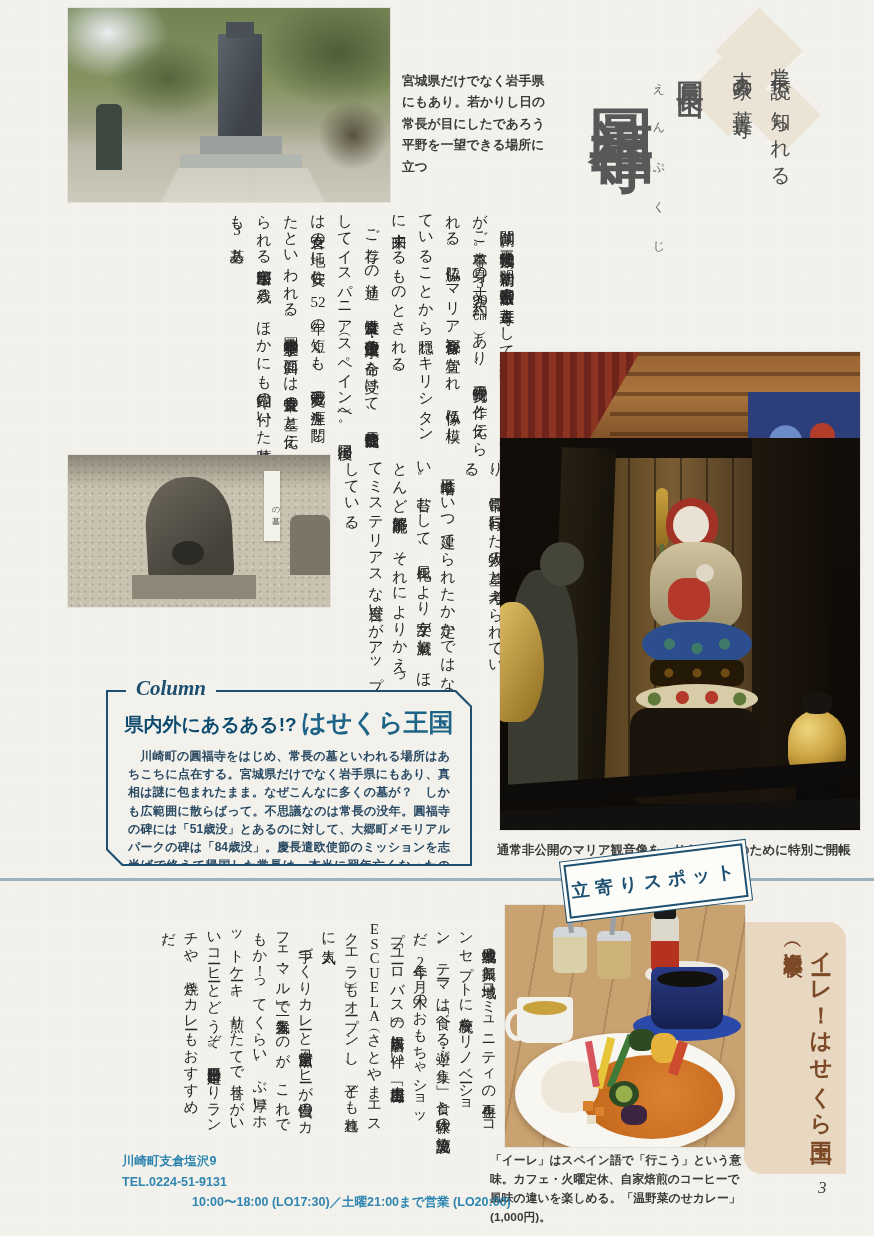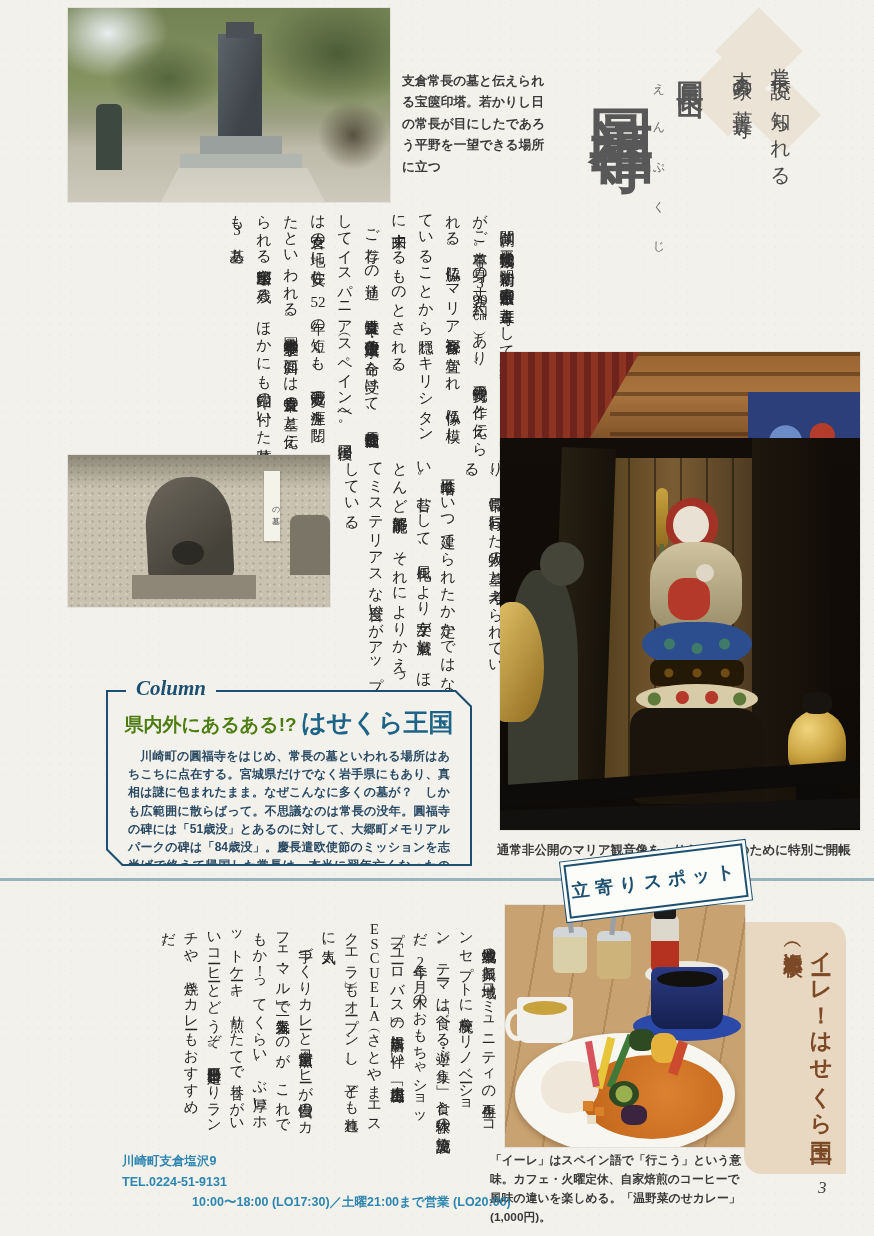--- a/index.html
+++ b/index.html
@@ -34,21 +34,21 @@
   
   .photo{overflow:hidden;box-shadow:0 0 0 1px rgba(0,0,0,.06);}
   .photo *{position:absolute;}
 
   
   .colbox-outer{background:#1d5070;clip-path:polygon(0 0,calc(100% - 16px) 0,100% 16px,100% 100%,16px 100%,0 calc(100% - 16px));}
   .colbox-inner{position:absolute;inset:2px;background:#f2f1ec;
         clip-path:polygon(0 0,calc(100% - 15px) 0,100% 15px,100% 100%,15px 100%,0 calc(100% - 15px));}
   .col-label{font-family:"Liberation Serif","DejaVu Serif",serif;font-style:italic;font-weight:bold;
         font-size:21px;color:#1d5070;background:#f2f1ec;padding:0 10px;}
-  .col-title-s{font-size:19px;font-weight:bold;color:#4d7c0f;}
+  .col-title-s{font-size:19px;font-weight:bold;color:#0c4a6e;}
   .col-title-l{font-size:25px;font-weight:bold;color:#1e6486;}
   .col-body{font-size:12px;line-height:1.52;color:#2b4a63;font-weight:bold;text-align:justify;}
 
   
   .badge{background:#fcfcf9;border:2px solid #1d5070;box-shadow:0 0 0 3px #fcfcf9,0 0 0 4px #1d5070;
         transform:rotate(-7deg);color:#1d5070;font-weight:bold;font-size:18px;letter-spacing:6px;
         text-align:center;}
   .spotname{background:#e8d8c2;border-radius:0 18px 0 18px;}
   .spot-l1{font-size:22px;letter-spacing:2px;color:#7d4a28;font-weight:600;}
   .spot-l2{font-size:19px;letter-spacing:1px;color:#7d4a28;font-weight:600;}
@@ -76,21 +76,21 @@
     <div style="left:190px;top:-10px;width:160px;height:110px;background:radial-gradient(closest-side,#4c5c36,rgba(76,92,54,0));"></div>
     <div style="left:40px;top:30px;width:120px;height:80px;background:radial-gradient(closest-side,#55663d,rgba(85,102,61,0));"></div>
     <div style="left:150px;top:26px;width:44px;height:104px;background:linear-gradient(110deg,#5d646b,#3e444a 70%);"></div>
     <div style="left:158px;top:14px;width:28px;height:16px;background:#4a5056;"></div>
     <div style="left:132px;top:128px;width:82px;height:20px;background:#9aa09e;"></div>
     <div style="left:112px;top:146px;width:122px;height:16px;background:#b2b6b0;"></div>
     <div style="left:90px;top:160px;width:170px;height:40px;background:linear-gradient(180deg,#cfccc0,#dad7ca);clip-path:polygon(12% 0,88% 0,100% 100%,0 100%);"></div>
     <div style="left:28px;top:96px;width:26px;height:66px;background:#3d4840;border-radius:6px 6px 0 0;"></div>
     <div style="left:250px;top:92px;width:70px;height:70px;background:radial-gradient(closest-side,#57523f,rgba(87,82,63,0));"></div>
   </div>
-  <div class="abs cap" style="left:402px;top:70px;width:146px;">支倉常長の墓と伝えられる宝篋印塔。若かりし日の常長が目にしたであろう平野を一望できる場所に立つ</div>
+  <div class="abs cap" style="left:402px;top:70px;width:146px;">宮城県だけでなく岩手県にもあり。若かりし日の常長が目にしたであろう平野を一望できる場所に立つ</div>
 
   <div class="abs vt serif body1" style="left:28px;top:204px;width:492px;height:248px;">
     <p>　開創は平安時代後期。明治初期、真言宗智山派の直末寺として現在地に中興開山した。塑像の延命地蔵菩薩がご本尊。身の丈<span class="tcy">3</span>尺（約<span class="tcy">90</span>㎝）あり、平安時代の作と伝えられる。脇仏にマリア観音像が置かれ、仏像に模していることから隠れキリシタンに由来するものとされる。</p>
     <p>　ご存じの通り、支倉常長は藩主・伊達政宗の命を受けて、慶長遣欧使節としてイスパニア（スペイン）へ。帰国後は支倉の地に安住し、<span class="tcy">52</span>年の短くも、波乱万丈の生涯を閉じたといわれる。圓福寺本堂裏手の斜面には支倉常長の墓と伝えられる宝篋印塔が残る。ほかにも錨印の付いた墓跡も<span class="tcy">3</span>基あ</p>
   </div>
 
   <div class="abs photo" style="left:68px;top:455px;width:262px;height:152px;background:#c9c2b1;background-image:radial-gradient(#b4ab98 1.2px,transparent 1.2px),radial-gradient(#d8d2c2 1px,transparent 1px);background-size:7px 7px,9px 9px;">
     <div style="left:0;top:0;width:262px;height:34px;background:linear-gradient(180deg,rgba(90,85,70,.55),rgba(90,85,70,0));"></div>
     <div style="left:78px;top:22px;width:86px;height:104px;background:linear-gradient(145deg,#6d675c,#45423a 75%);border-radius:46% 46% 10% 10%;transform:rotate(-3deg);"></div>
     <div style="left:104px;top:86px;width:32px;height:24px;background:#2c2a24;border-radius:50%;"></div>

